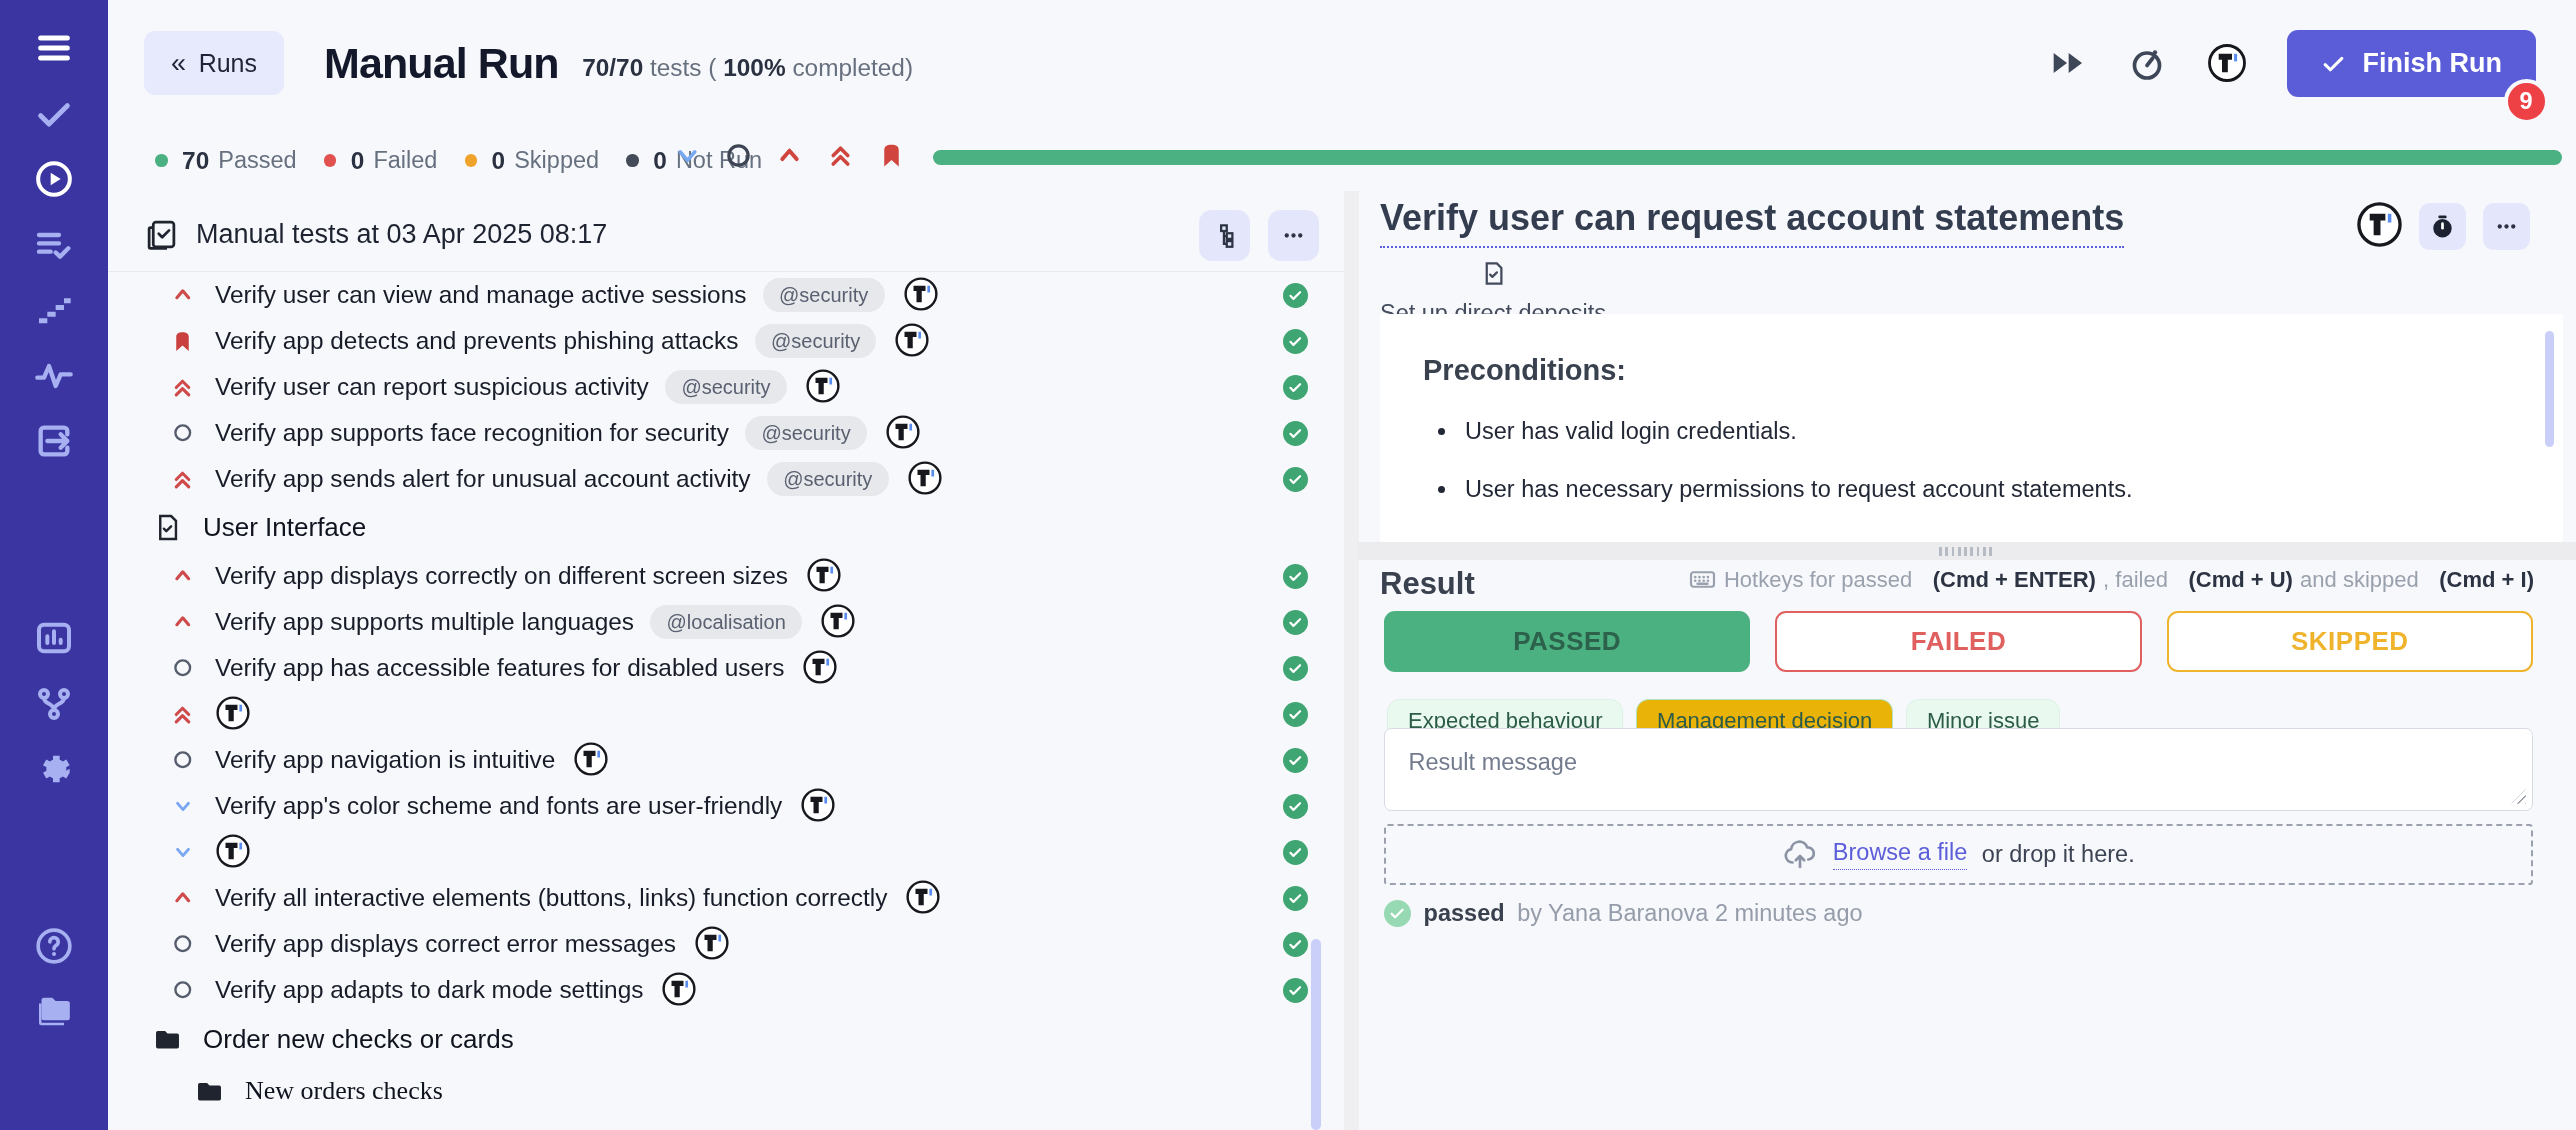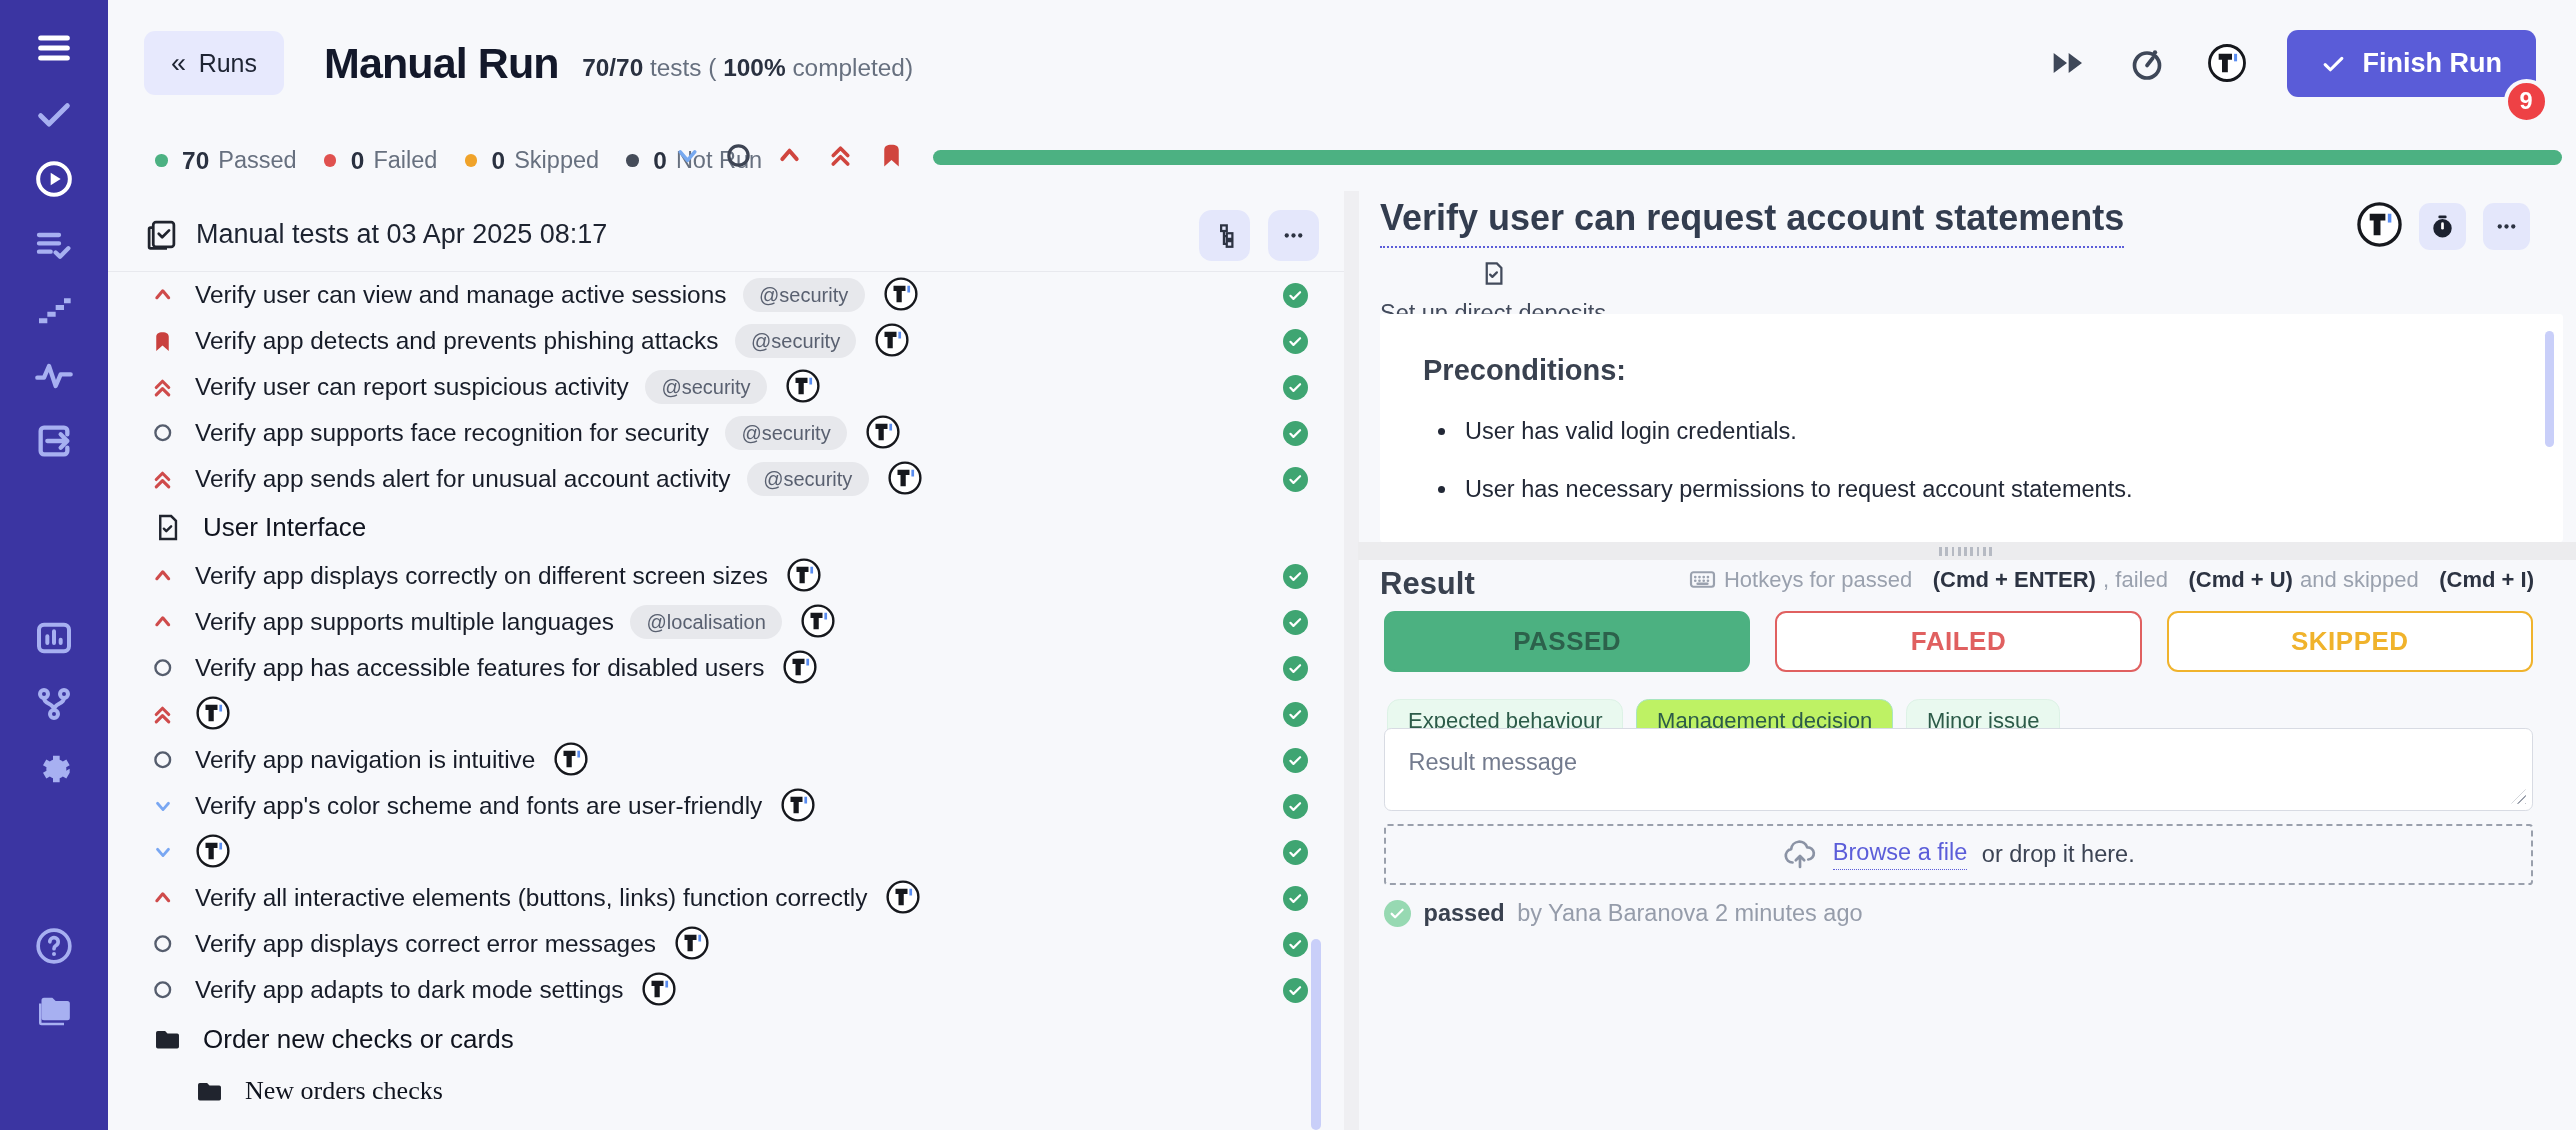--- a/index.html
+++ b/index.html
@@ -44,21 +44,21 @@
   
   .lp-header { position:absolute; left:145px; top:208px; height:52px; display:flex; align-items:center; gap:18px; }
   .lp-title { font-size:27px; color:#1d2330; }
   .lp-actions { position:absolute; left:1199px; top:210px; display:flex; gap:18px; }
   .lp-act-btn { width:51px; height:51px; border-radius:12.6px; background:#e4e7fb; border:none; cursor:pointer;
                 display:flex; align-items:center; justify-content:center; }
   .lp-sep { position:absolute; left:108px; top:271px; width:1236px; height:0.9px; background:#e8e9ee; }
   .test-list { position:absolute; left:108px; top:272px; width:1236px; height:859px; overflow:hidden;
                display:flex; flex-direction:column; }
   .row { display:flex; align-items:center; flex:none; }
-  .row.test { height:46px; padding-left:40px; }
+  .row.test { height:46px; padding-left:60px; }
   .row.suite { height:51px; padding-left:45px; }
   .row.folder { height:52px; padding-left:45px; }
   .state-ic { width:29px; height:29px; flex:none; display:flex; align-items:center; justify-content:center; }
   .row-title { margin-left:18px; font-size:24.4px; color:#171c28; white-space:nowrap; }
   .row.suite .row-title, .row.folder .row-title { font-size:26px; color:#0f131e; margin-left:21px; }
   .row-tag { margin-left:16.3px; background:#e7e8ec; color:#596070; border-radius:902px;
              padding:5.4px 16.3px; font-size:20px; white-space:nowrap; }
   .tlogo { margin-left:18px; flex:none; }
   .row-spacer { flex:1; }
   .res-check { width:25px; height:25px; border-radius:50%; background:#3fa572; margin-right:36px; flex:none;
@@ -92,21 +92,21 @@
   .hotkeys b { color:#2c3342; font-weight:700; }
   .status-row { position:absolute; left:1384px; top:611px; width:1149px; display:flex; gap:25px; }
   .status-btn { flex:1; height:61px; border-radius:11px; font-size:26px; font-weight:700; letter-spacing:0.5px;
                 font-family:inherit; cursor:pointer; }
   .btn-passed { background:#4cb181; border:2.7px solid #4cb181; color:#2c614b; }
   .btn-failed { background:#fff; border:2.7px solid #e06060; color:#e06060; }
   .btn-skipped { background:#fff; border:2.7px solid #f0b32c; color:#f0b32c; }
   .tag-row { position:absolute; left:1387px; top:699px; display:flex; gap:12.6px; }
   .qtag { height:43px; display:flex; align-items:center; padding:0 20px; border-radius:12.6px;
           font-size:22px; color:#2c5b49; cursor:pointer; background:#e9f9ef; border:1.8px solid #ddf2e6; }
-  .qtag.selected { background:#bef264; border-color:#a9e5c0;text-align:center; }
+  .qtag.selected { background:#eab308; border-color:#a9e5c0;text-align:center; }
   .msg-wrap { position:absolute; left:1384px; top:728px; width:1149px; height:83px; }
   .msg-wrap textarea { width:100%; height:100%; resize:none; border:1.8px solid #d8dbe3; border-radius:7.2px;
                        padding:20px 23.5px; font-size:23.5px; font-family:inherit; color:#222836; background:#fff; outline:none; }
   .msg-wrap textarea::placeholder { color:#737b8e; }
   .msg-grip { position:absolute; right:7.2px; bottom:7.2px; width:14.5px; height:14.5px; pointer-events:none;
               background:repeating-linear-gradient(135deg,transparent 0 3.6px,#9aa0ac 3.6px 5.4px); 
               clip-path:polygon(100% 0,100% 100%,0 100%); }
   .dropzone { position:absolute; left:1384px; top:824px; width:1149px; height:61px; border:2.7px dashed #9aa0ac;
               border-radius:3.6px; display:flex; align-items:center; justify-content:center; gap:14.5px; cursor:pointer; }
   .dz-text { font-size:23.5px; color:#3c4454; }

